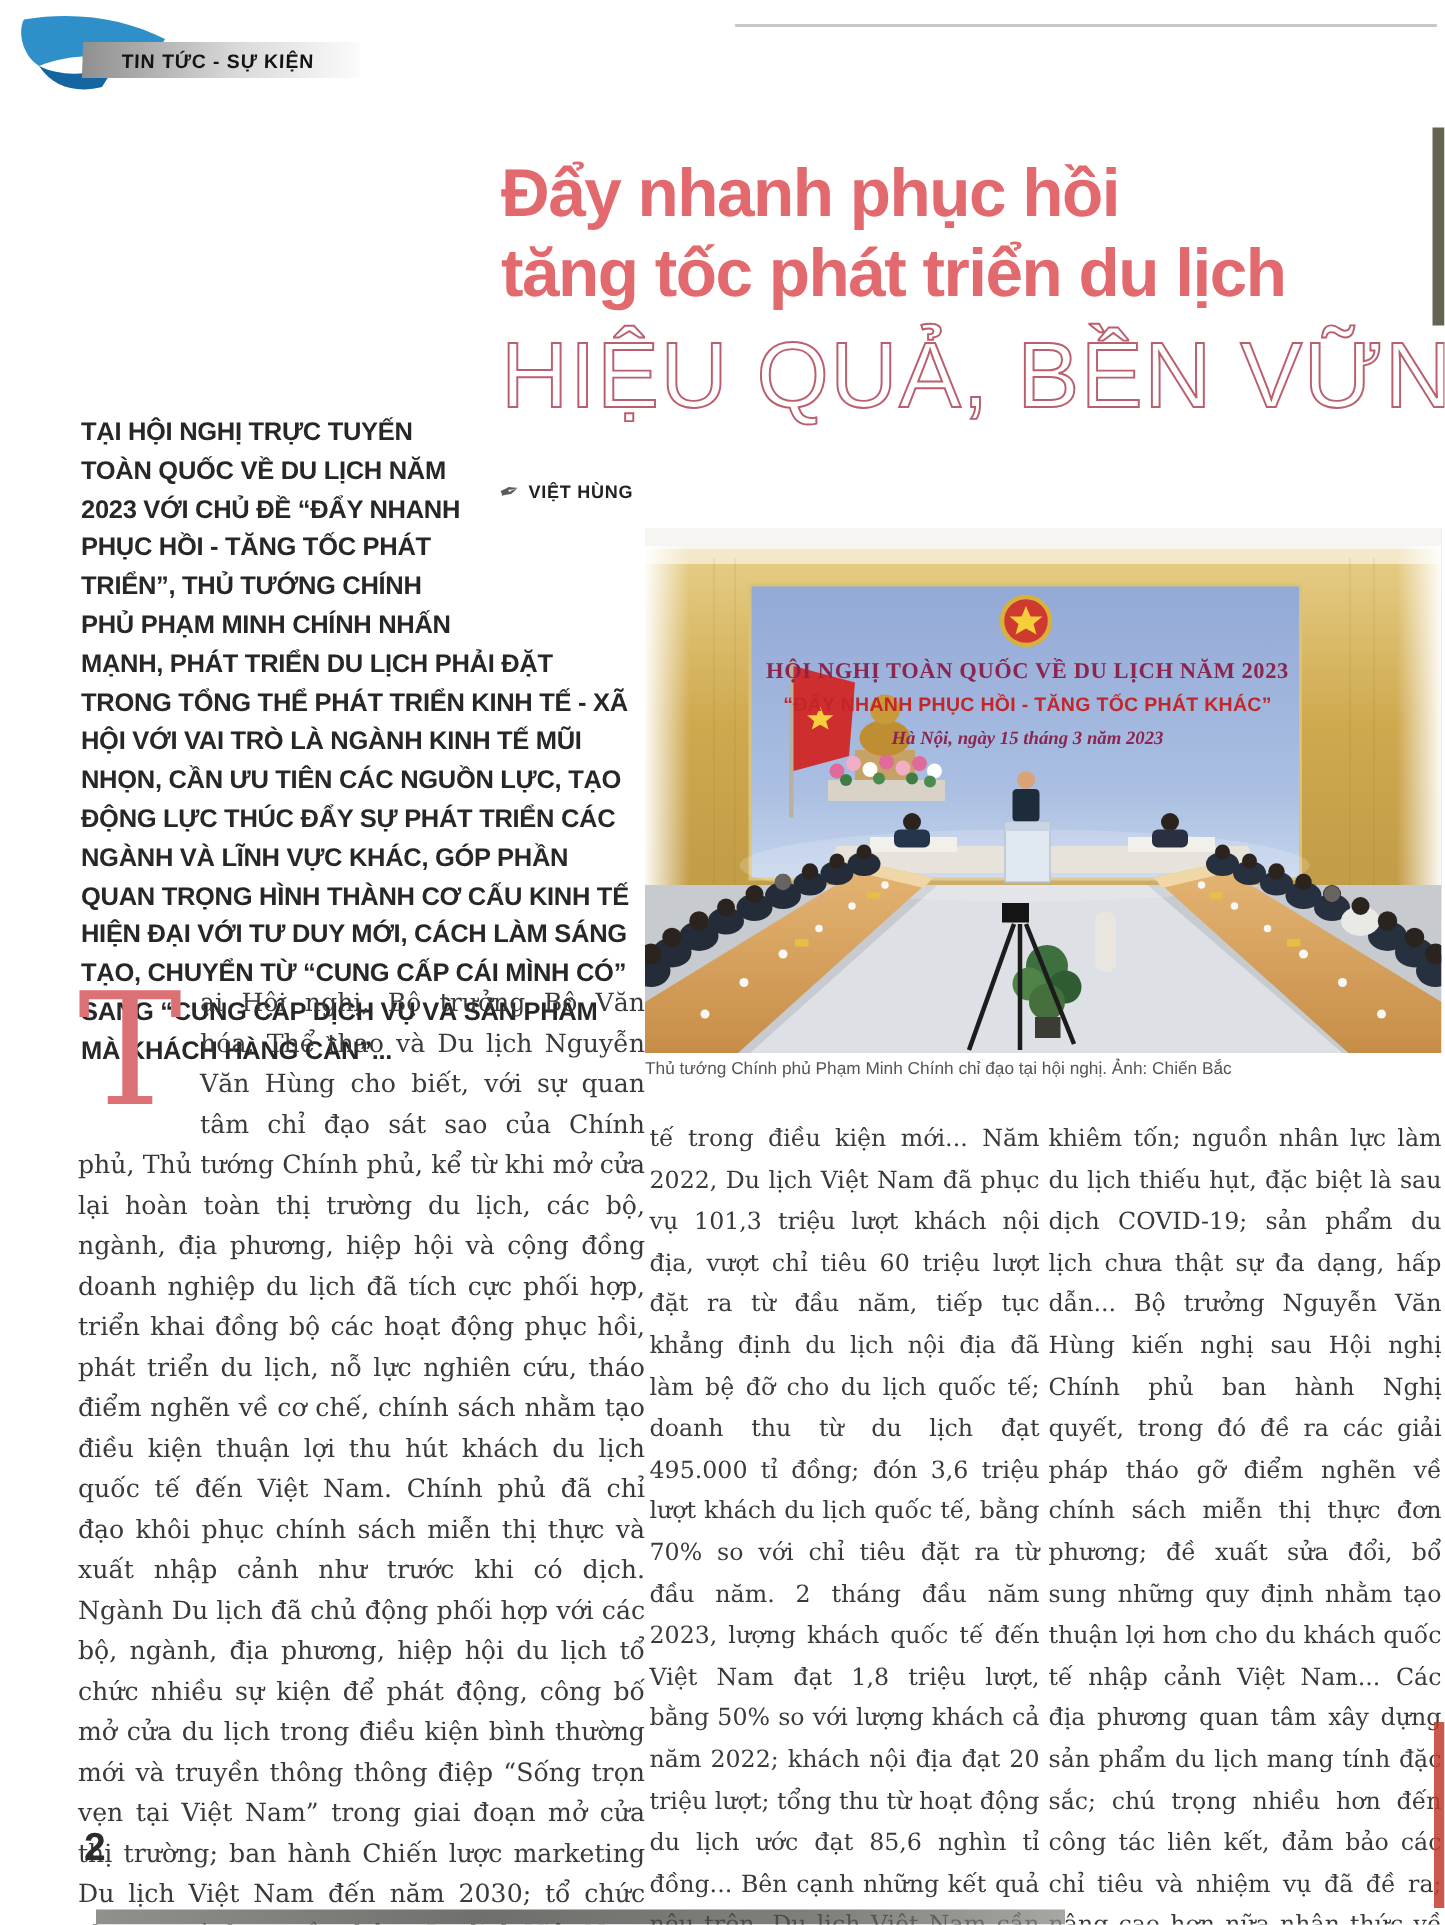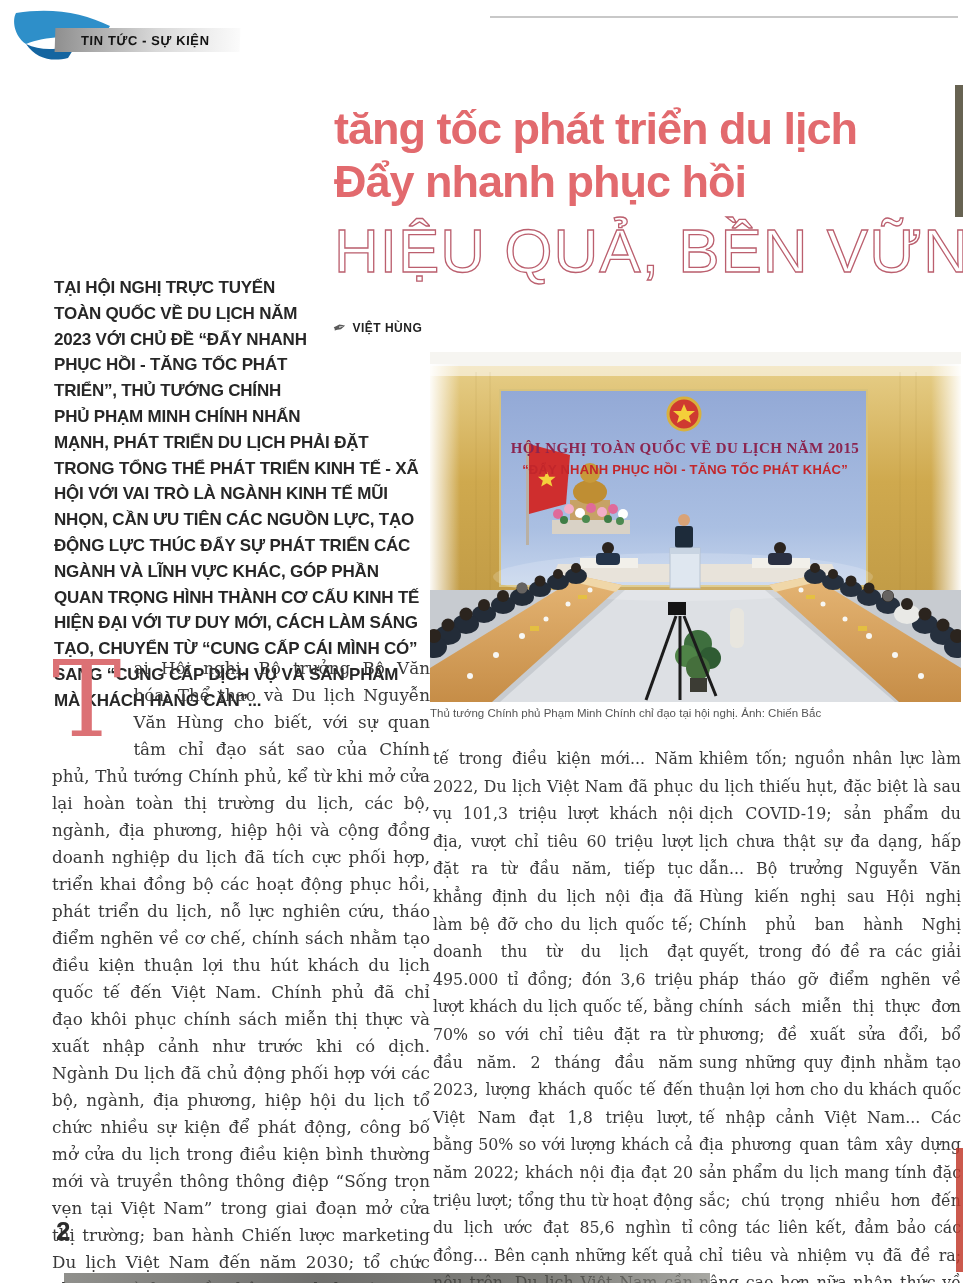--- a/index.html
+++ b/index.html
@@ -70,22 +70,22 @@
     <path d="M6,9 C42,3 74,9 100,22 L88,42 C62,30 36,32 16,40 C4,32 2,16 6,9 Z" fill="#2e8fc9"></path>
     <path d="M16,40 C32,48 54,46 68,38 L58,54 C42,58 26,55 16,40 Z" fill="#1565a0"></path>
   </svg>
   <div class="tag-banner">
     <span>TIN TỨC - SỰ KIỆN</span>
   </div>
 </div>
 <div class="top-rule"></div>
 
 <div class="headline">
+  <div class="h-bold">Đẩy nhanh phục hồi</div>
   <div class="h-bold">tăng tốc phát triển du lịch</div>
-  <div class="h-bold">Đẩy nhanh phục hồi</div>
   <div class="h-light">HIỆU QUẢ, BỀN VỮNG</div>
 </div>
 
 <div class="byline">
   <span class="pen">✒</span>
   <b>VIỆT HÙNG</b>
 </div>
 
 <p class="lede"><span class="spacer"></span><span>TẠI HỘI NGHỊ TRỰC TUYẾN TOÀN QUỐC VỀ DU LỊCH NĂM 2023 VỚI CHỦ ĐỀ “ĐẨY NHANH PHỤC HỒI - TĂNG TỐC PHÁT TRIỂN”, THỦ TƯỚNG CHÍNH PHỦ PHẠM MINH CHÍNH NHẤN MẠNH, PHÁT TRIỂN DU LỊCH PHẢI ĐẶT TRONG TỔNG THỂ PHÁT TRIỂN KINH TẾ - XÃ HỘI VỚI VAI TRÒ LÀ NGÀNH KINH TẾ MŨI NHỌN, CẦN ƯU TIÊN CÁC NGUỒN LỰC, TẠO ĐỘNG LỰC THÚC ĐẨY SỰ PHÁT TRIỂN CÁC NGÀNH VÀ LĨNH VỰC KHÁC, GÓP PHẦN QUAN TRỌNG HÌNH THÀNH CƠ CẤU KINH TẾ HIỆN ĐẠI VỚI TƯ DUY MỚI, CÁCH LÀM SÁNG TẠO, CHUYỂN TỪ “CUNG CẤP CÁI MÌNH CÓ” SANG “CUNG CẤP DỊCH VỤ VÀ SẢN PHẨM MÀ KHÁCH HÀNG CẦN”...</span></p>
 
@@ -275,22 +275,23 @@
     </g>
     <g stroke="#1c1c1c" stroke-width="3" fill="none">
       <line x1="246" y1="264" x2="216" y2="348"></line>
         <line x1="250" y1="264" x2="250" y2="348"></line>
       <line x1="254" y1="264" x2="286" y2="344"></line>
     </g>
     <rect x="238" y="250" width="18" height="13" fill="#141414"></rect>
     <rect x="300" y="256" width="14" height="40" fill="#e8e6df" rx="6"></rect>
   </svg>
 
-  <div class="ph-banner ph-b1">HỘI NGHỊ TOÀN QUỐC VỀ DU LỊCH NĂM 2015</div>
+  <div class="ph-banner ph-b1">HỘI NGHỊ TOÀN QUỐC VỀ DU LỊCH NĂM 2023</div>
   <div class="ph-banner ph-b2">“ĐẨY NHANH PHỤC HỒI - TĂNG TỐC PHÁT KHÁC”</div>
+  <div class="ph-banner ph-b3">Hà Nội, ngày 15 tháng 3 năm 2023</div>
 </div>
 
 <div class="caption">Thủ tướng Chính phủ Phạm Minh Chính chỉ đạo tại hội nghị. Ảnh: Chiến Bắc</div>
 
 <div class="bodycol col1">
   <span class="dropcap">T</span><span>ại Hội nghị, Bộ trưởng Bộ Văn hóa, Thể thao và Du lịch Nguyễn Văn Hùng cho biết, với sự quan tâm chỉ đạo sát sao của Chính phủ, Thủ tướng Chính phủ, kể từ khi mở cửa lại hoàn toàn thị trường du lịch, các bộ, ngành, địa phương, hiệp hội và cộng đồng doanh nghiệp du lịch đã tích cực phối hợp, triển khai đồng bộ các hoạt động phục hồi, phát triển du lịch, nỗ lực nghiên cứu, tháo điểm nghẽn về cơ chế, chính sách nhằm tạo điều kiện thuận lợi thu hút khách du lịch quốc tế đến Việt Nam. Chính phủ đã chỉ đạo khôi phục chính sách miễn thị thực và xuất nhập cảnh như trước khi có dịch. Ngành Du lịch đã chủ động phối hợp với các bộ, ngành, địa phương, hiệp hội du lịch tổ chức nhiều sự kiện để phát động, công bố mở cửa du lịch trong điều kiện bình thường mới và truyền thông thông điệp “Sống trọn vẹn tại Việt Nam” trong giai đoạn mở cửa thị trường; ban hành Chiến lược marketing Du lịch Việt Nam đến năm 2030; tổ chức chương trình truyền thông Du lịch Việt Nam trên nền tảng số với khẩu hiệu “Việt Nam: Đi để yêu!”; triển khai các hoạt động xúc tiến quảng bá du lịch gắn với các sự kiện quan trọng, quy mô khu vực và quốc tế, gần đây nhất là Diễn đàn Du lịch ASEAN 2023 tại Indonesia, Hội chợ ITB Berlin 2023 tại Đức... khẳng định mạnh mẽ thông điệp mở cửa, sự hiện diện và hòa nhập với thị trường quốc</span>
 </div>
 <div class="bodycol col2">
   <span>tế trong điều kiện mới... Năm 2022, Du lịch Việt Nam đã phục vụ 101,3 triệu lượt khách nội địa, vượt chỉ tiêu 60 triệu lượt đặt ra từ đầu năm, tiếp tục khẳng định du lịch nội địa đã làm bệ đỡ cho du lịch quốc tế; doanh thu từ du lịch đạt 495.000 tỉ đồng; đón 3,6 triệu lượt khách du lịch quốc tế, bằng 70% so với chỉ tiêu đặt ra từ đầu năm. 2 tháng đầu năm 2023, lượng khách quốc tế đến Việt Nam đạt 1,8 triệu lượt, bằng 50% so với lượng khách cả năm 2022; khách nội địa đạt 20 triệu lượt; tổng thu từ hoạt động du lịch ước đạt 85,6 nghìn tỉ đồng... Bên cạnh những kết quả nêu trên, Du lịch Việt Nam cần nhìn lại những hạn chế như: lượng khách quốc tế đến Việt Nam vẫn chưa đạt được như kỳ vọng; chính sách visa đã có nhiều đổi mới, tiến bộ song so với các nước cạnh tranh trực tiếp trong khu vực thì vẫn còn</span>
 </div>

